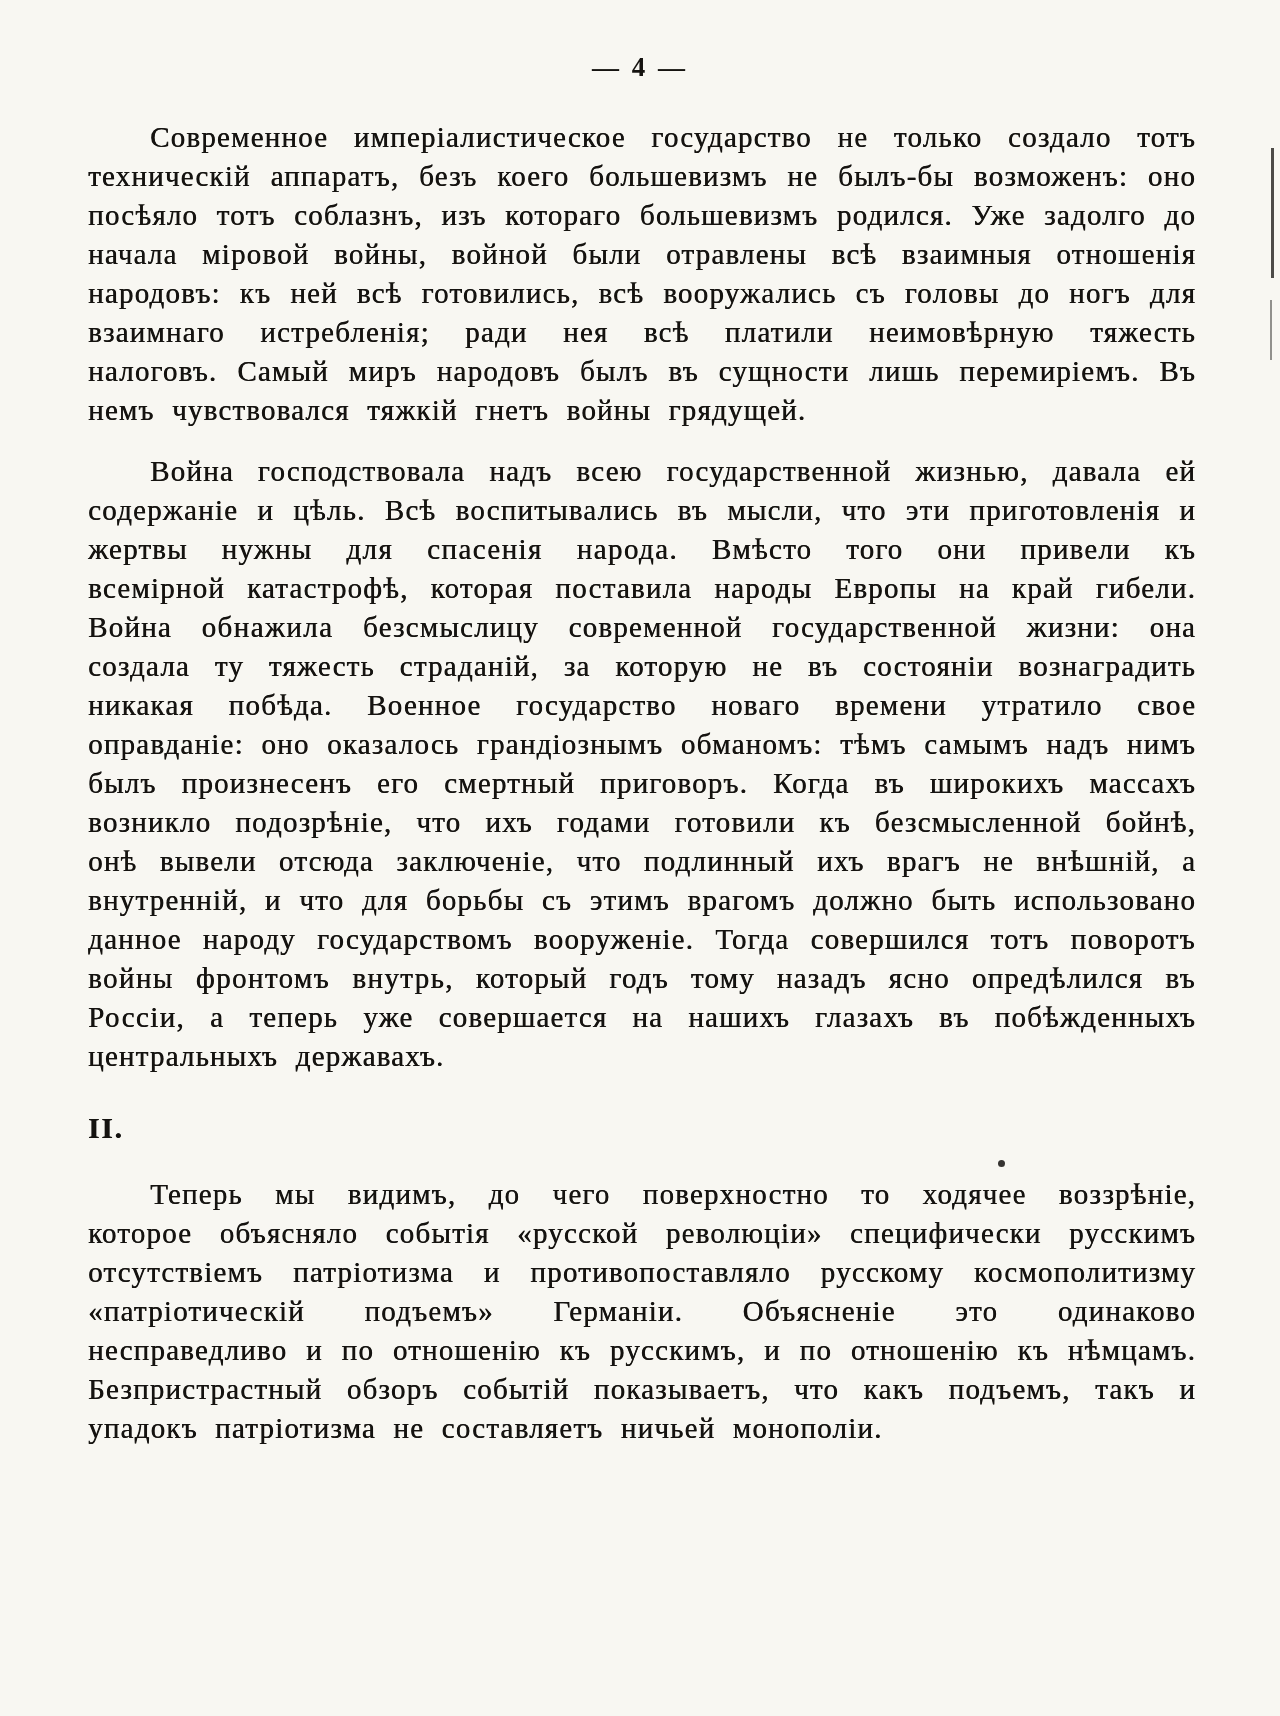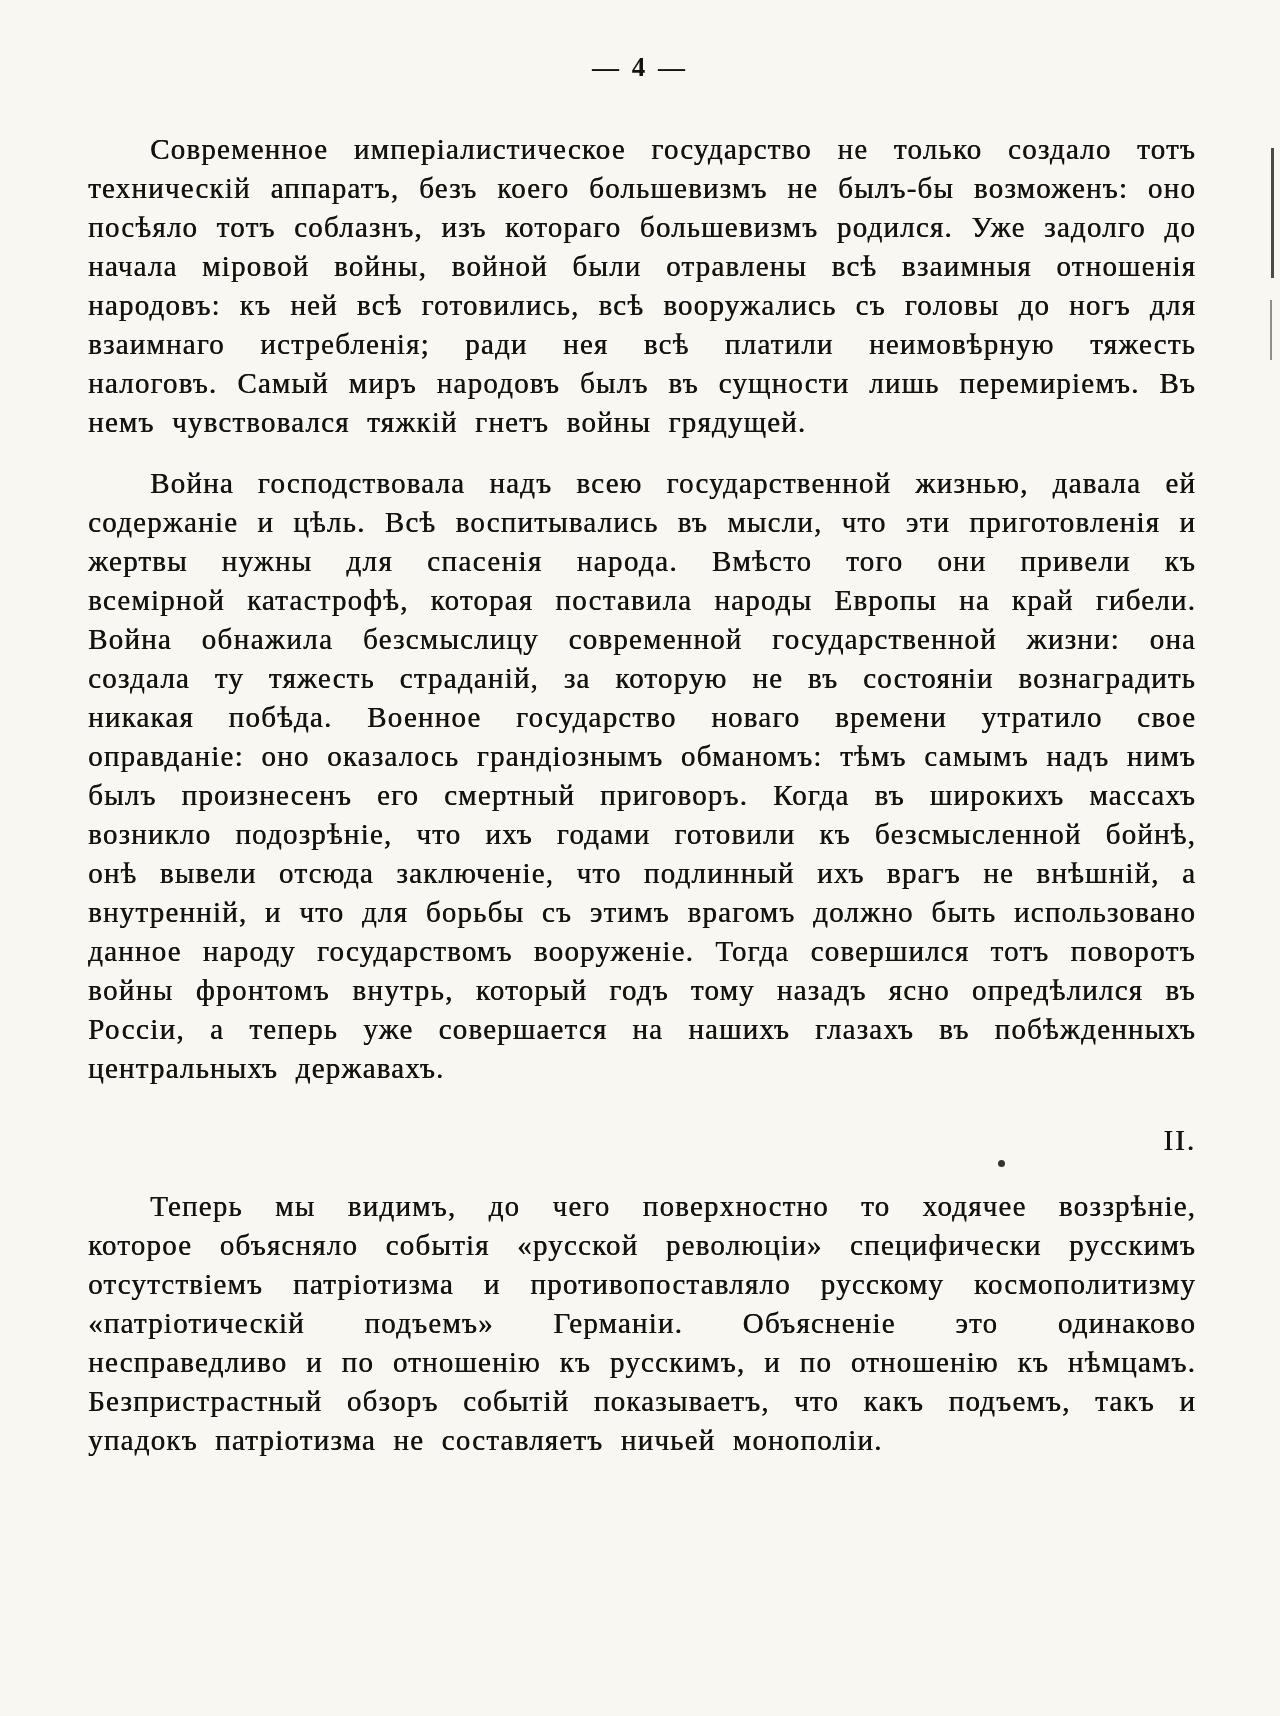--- a/index.html
+++ b/index.html
@@ -28,38 +28,38 @@
     font-weight: bold;
     letter-spacing: 3px;
   }
   .body-text {
     position: absolute;
     top: 118px;
     left: 88px;
     right: 84px;
   }
   .para {
-    margin: 12px 0 22px 0;
+    margin: 0 0 22px 0;
     font-size: 29px;
     line-height: 39px;
     text-align: justify;
     text-indent: 62px;
     letter-spacing: 1.2px;
     word-spacing: 9px;
     text-shadow: 0.45px 0 0 currentColor; 
   }
   .para b {
     font-weight: 400;
     letter-spacing: 1.4px;
   }
   .section-heading {
     margin: 36px 0 30px 0;
-    text-align: right;
+    text-align: left;
     font-size: 29px;
-    font-weight: normal;
+    font-weight: bold;
     letter-spacing: 2px;
     text-indent: 0;
     text-shadow: 0.45px 0 0 currentColor;
   }
   
   .artifact-line {
     position: absolute;
     right: 6px;
     top: 148px;
     width: 3px;

